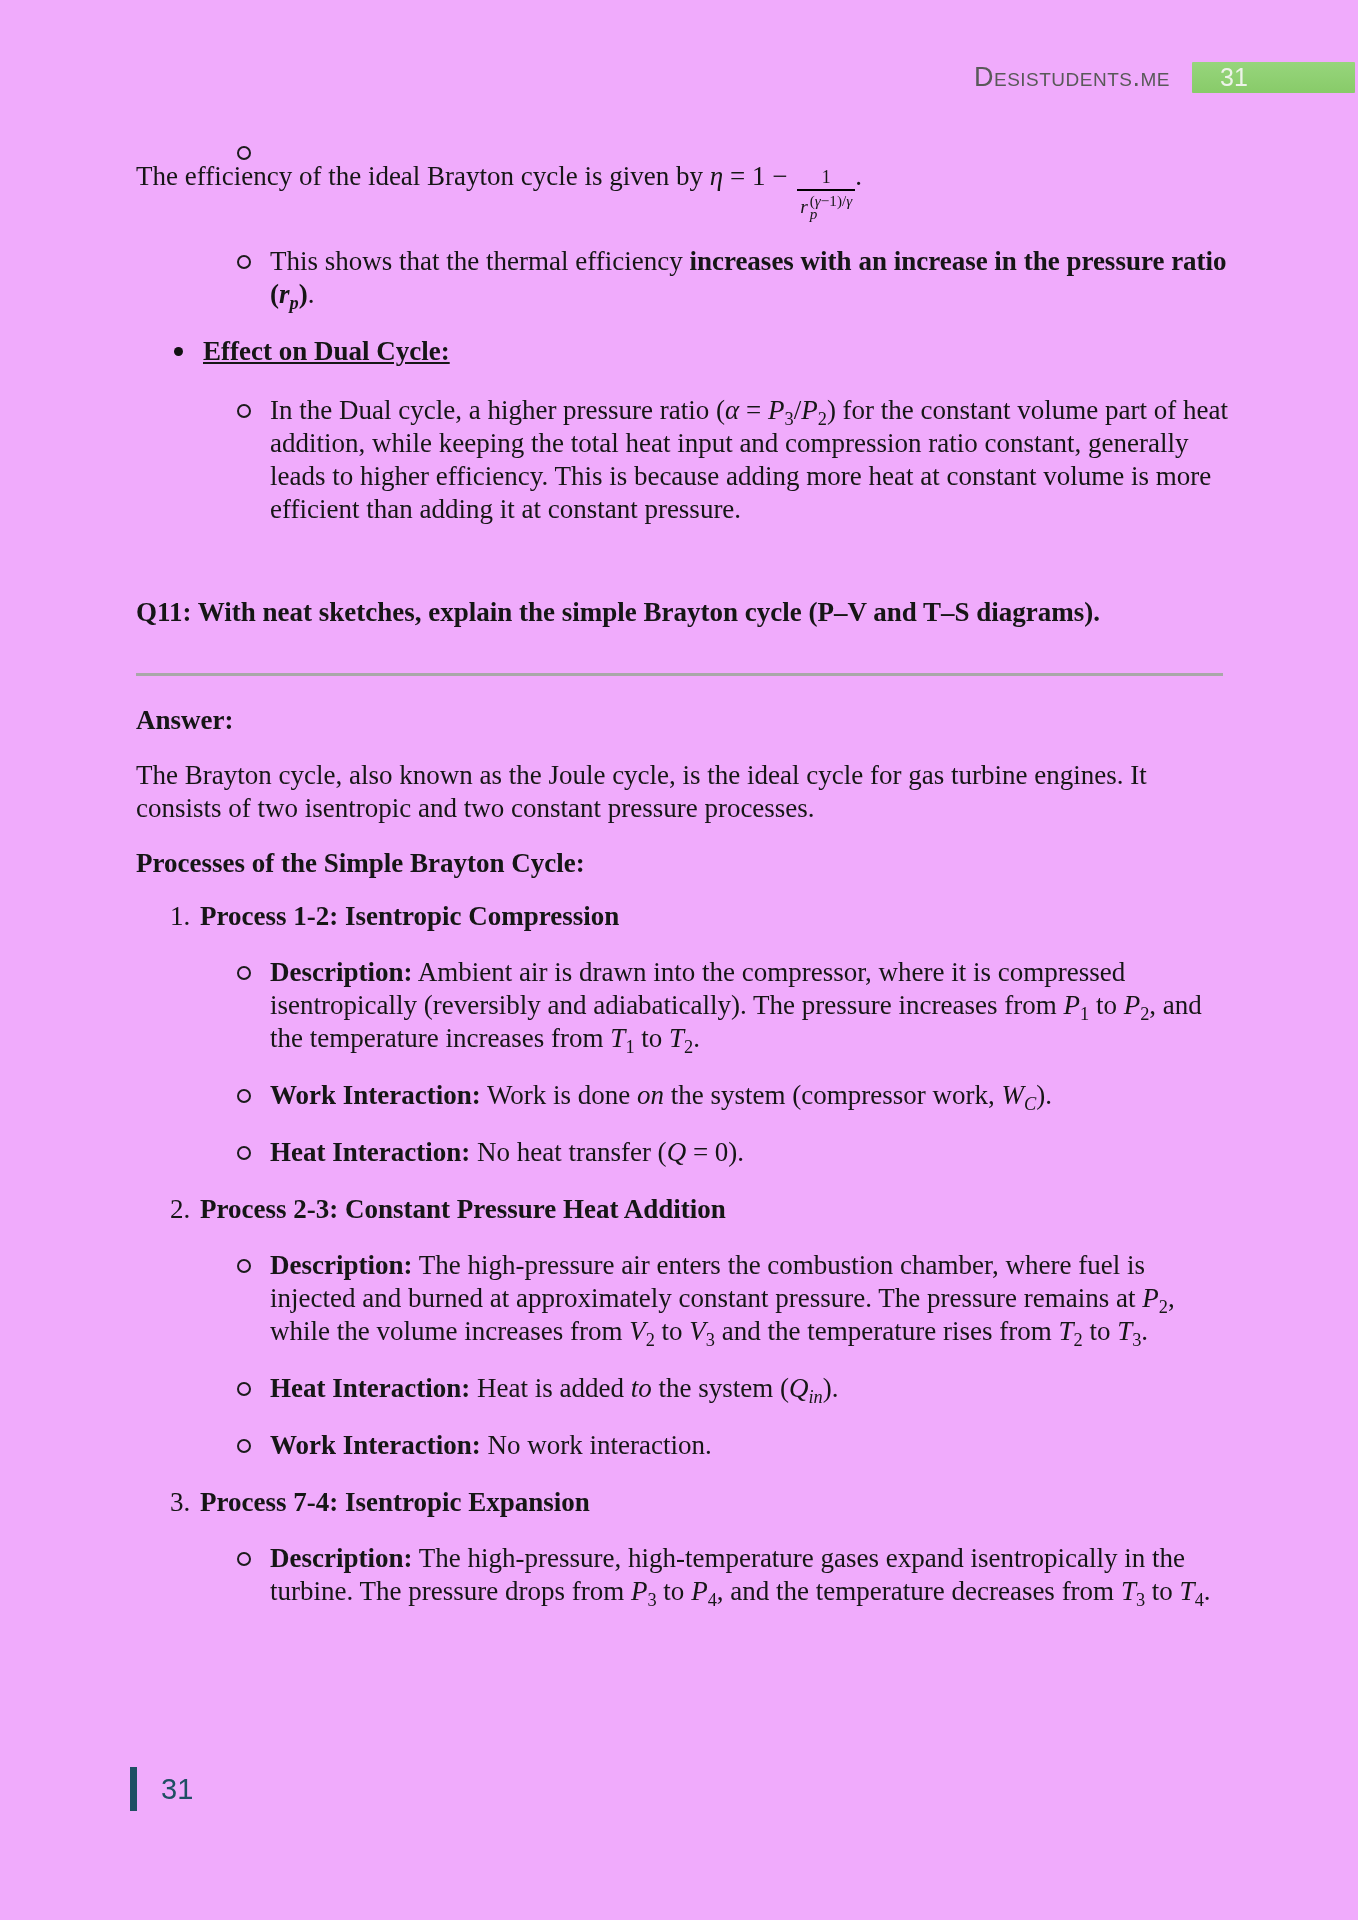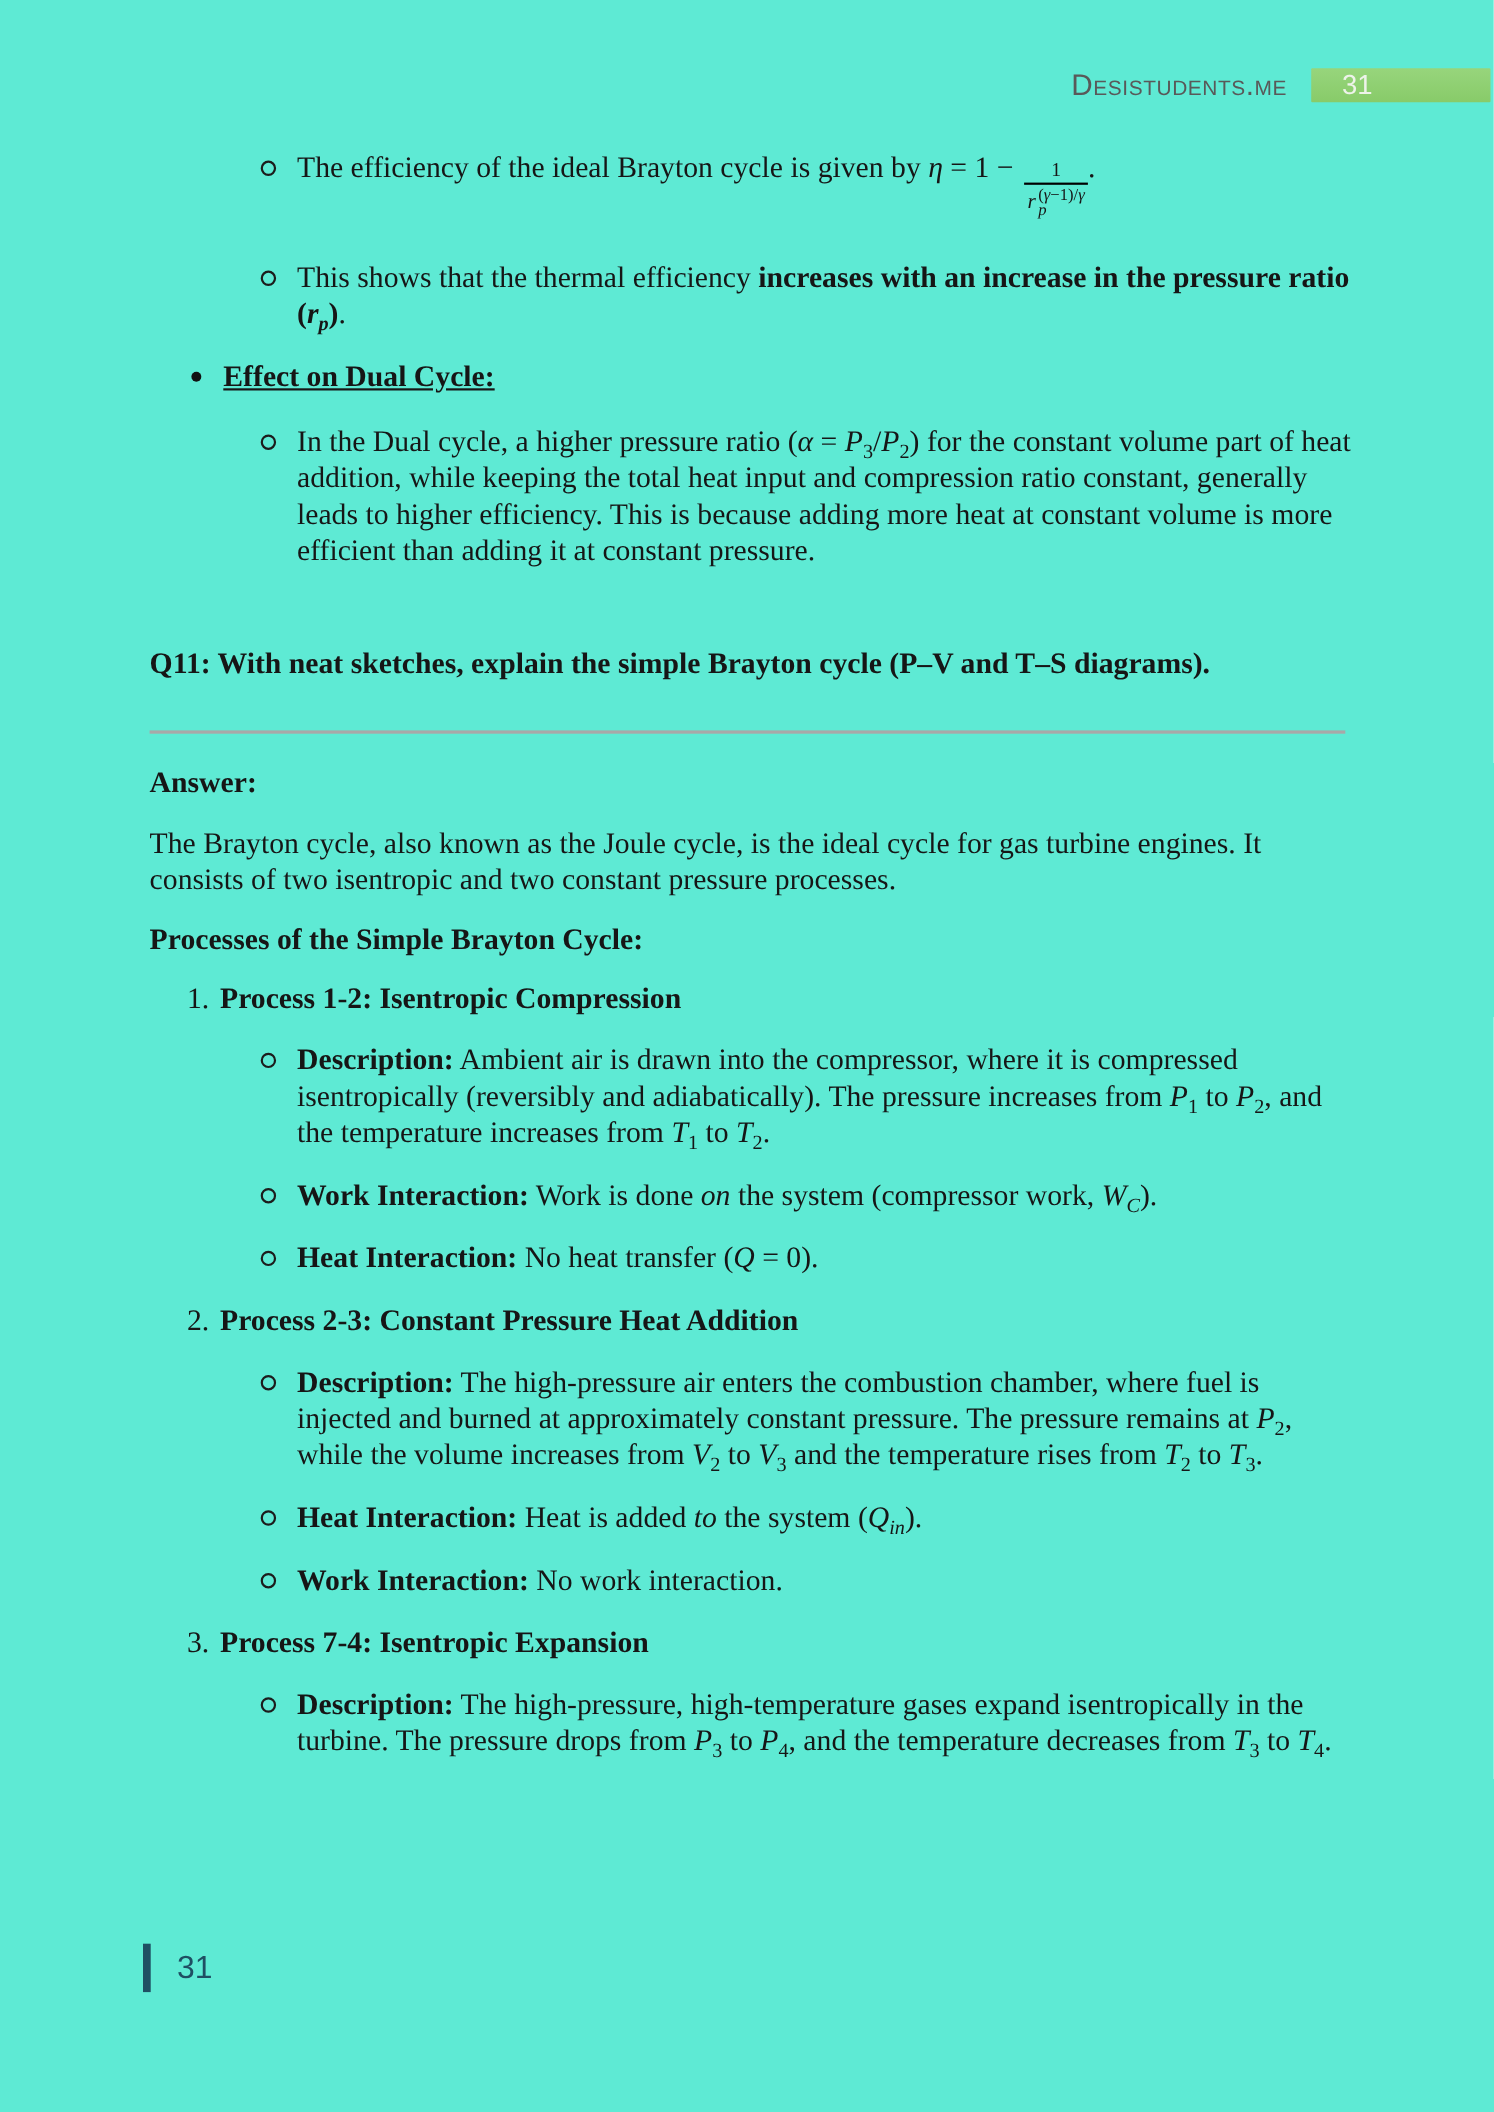--- a/index.html
+++ b/index.html
@@ -1,19 +1,19 @@
 <!DOCTYPE html>
 <html><head>
 <meta charset="utf-8">
 <style>
   html,body{margin:0;padding:0;background:#ffffff;}
   .page{
     position:relative;
     width:1358px;height:1920px;
-    background:#5eead4;
+    background:#f0abfc;
     font-family:"Liberation Serif", serif;
     font-size:27px;line-height:33px;
     color:#161616;
     overflow:hidden;
   }
   
   .hdr{
     position:absolute;top:60px;left:0;right:0;height:34px;
     display:flex;justify-content:flex-end;align-items:center;
   }
@@ -37,21 +37,21 @@
   }
   
   .content{position:absolute;top:136px;left:136px;width:1100px;}
   .sub-item{display:flex;margin-bottom:24px;}
   .sub-item .o-marker{
     flex:none;width:10px;height:10px;
     border:2px solid #1c1c1c;border-radius:50%;
     margin:10px 19px 0 101px;
   }
   .sub-item .sub-text{flex:1;max-width:962px;}
-  .formula-item{min-height:76px;}
+  .formula-item{min-height:76px;flex-direction:column;}
   .main-bullet{display:flex;margin:12px 0 26px;}
   .main-bullet .dot{
     flex:none;width:9px;height:9px;background:#111;border-radius:50%;
     margin:12px 20px 0 38px;
   }
   .main-bullet .mb-text{font-weight:bold;text-decoration:underline;}
   .q11-heading{font-weight:bold;margin-top:70px;}
   .rule{border:none;border-top:3px solid #a8a8a8;margin:44px 0 0 0;width:1087px;height:0;}
   .answer-label{font-weight:bold;margin-top:28px;}
   .intro-para{margin-top:22px;max-width:1092px;}

